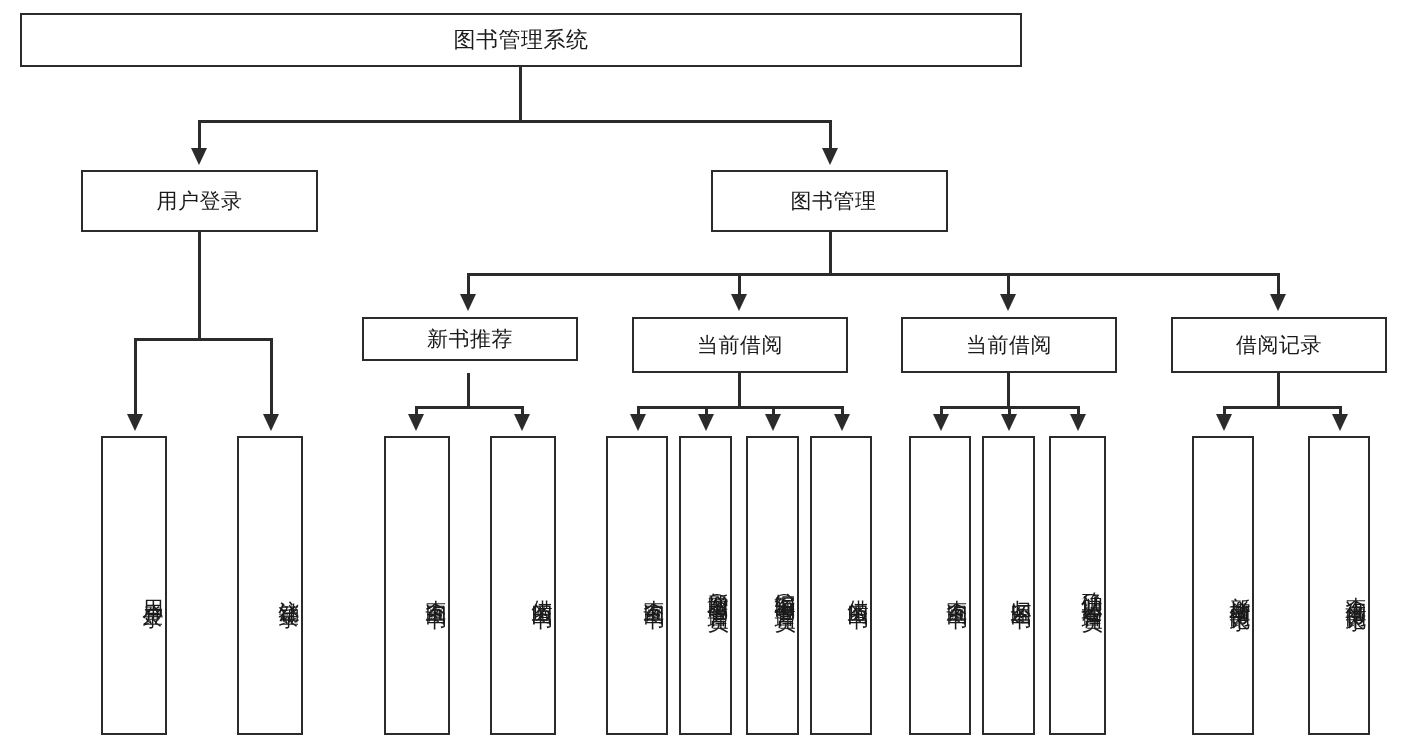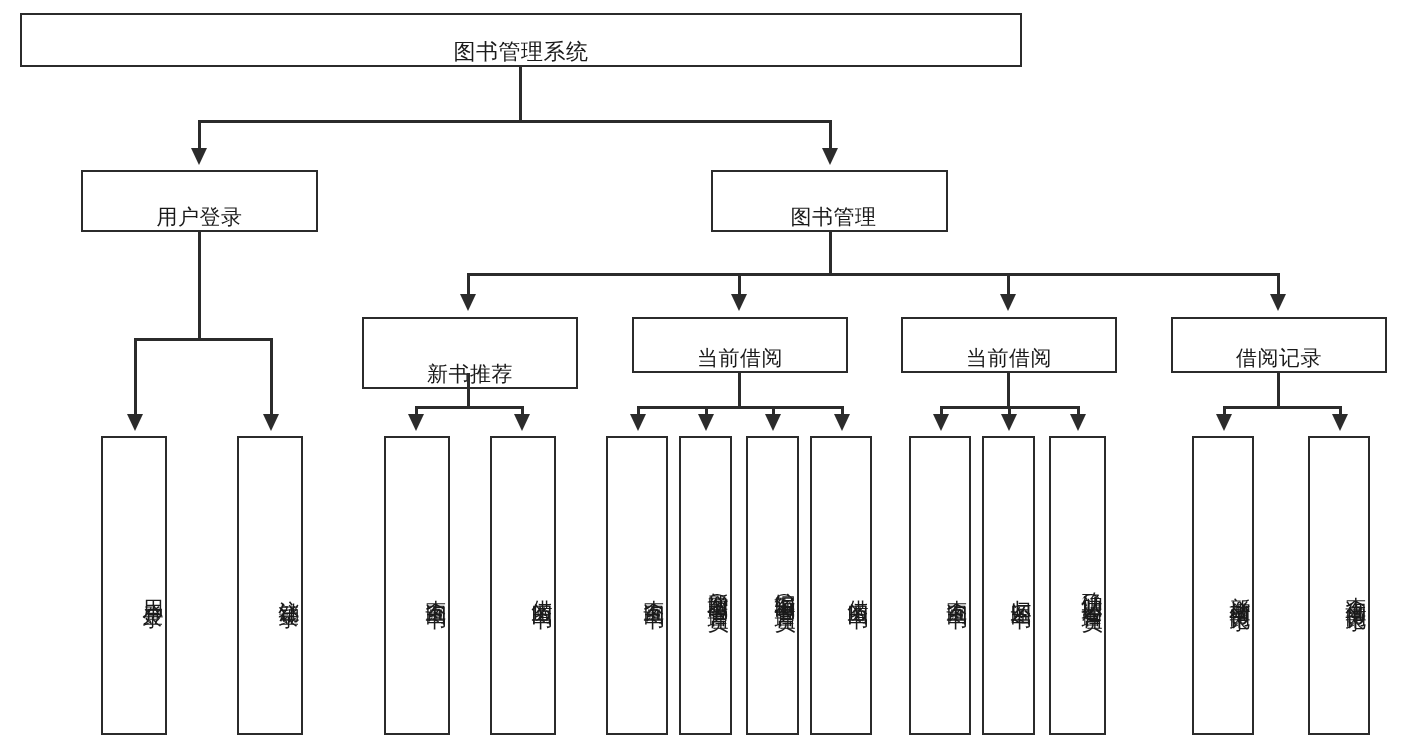--- a/index.html
+++ b/index.html
@@ -18,21 +18,21 @@
     background: #ffffff;
     overflow: hidden;
   }
   
   .node {
     position: absolute;
     box-sizing: border-box;
     border: 2.5px solid #2b2b2b;
     background: #ffffff;
     display: flex;
-    align-items: flex-end;
+    align-items: center;
     justify-content: center;
     color: #1a1a1a;
     line-height: 1.18;
     text-align: center;
     letter-spacing: 0.5px;
   }
   .node.horiz {
     font-size: 21px;
   }
   .node.root {
@@ -114,21 +114,21 @@
   <div class="hline" style="left:467px; top:273px; width:812px;"></div>
   <div class="vline" style="left:467px; top:273px; height:23px;"></div>
   <div class="arrow" style="left:460px; top:294px;"></div>
   <div class="vline" style="left:738px; top:273px; height:23px;"></div>
   <div class="arrow" style="left:731px; top:294px;"></div>
   <div class="vline" style="left:1007px; top:273px; height:23px;"></div>
   <div class="arrow" style="left:1000px; top:294px;"></div>
   <div class="vline" style="left:1277px; top:273px; height:23px;"></div>
   <div class="arrow" style="left:1270px; top:294px;"></div>
 
-  <div class="node horiz" style="left:362px; top:317px; width:216px; height:72px;">
+  <div class="node horiz" style="left:362px; top:317px; width:216px; height:44px;">
     <span>新书推荐</span>
   </div>
   <div class="node horiz" style="left:632px; top:317px; width:216px; height:56px;">
     <span>当前借阅</span>
   </div>
   <div class="node horiz" style="left:1171px; top:317px; width:216px; height:56px;">
     <span>借阅记录</span>
   </div>
   <div class="node horiz" style="left:901px; top:317px; width:216px; height:56px;">
     <span>当前借阅</span>

